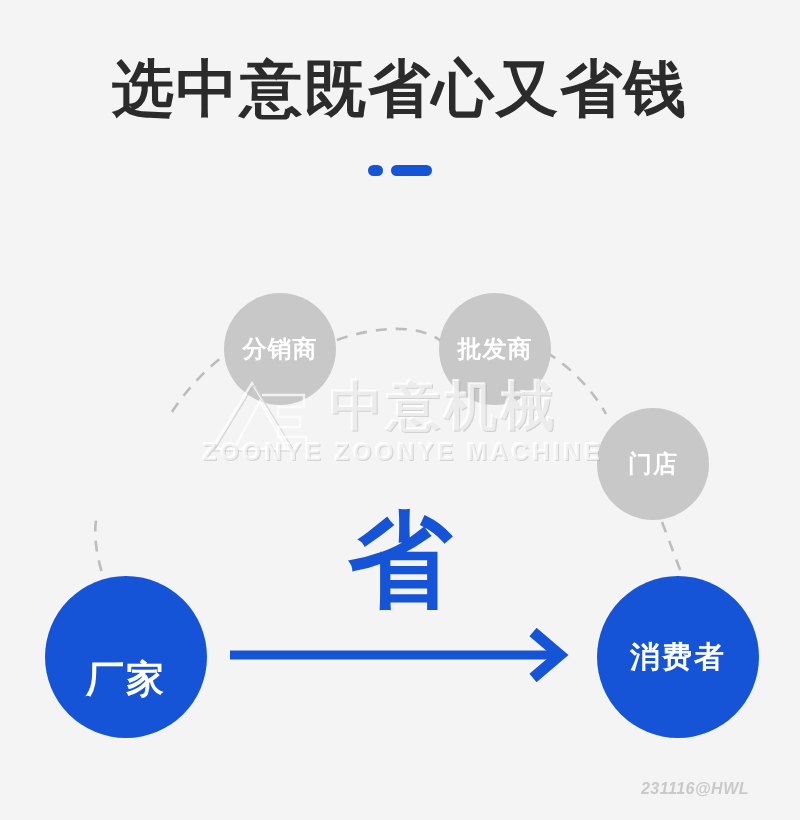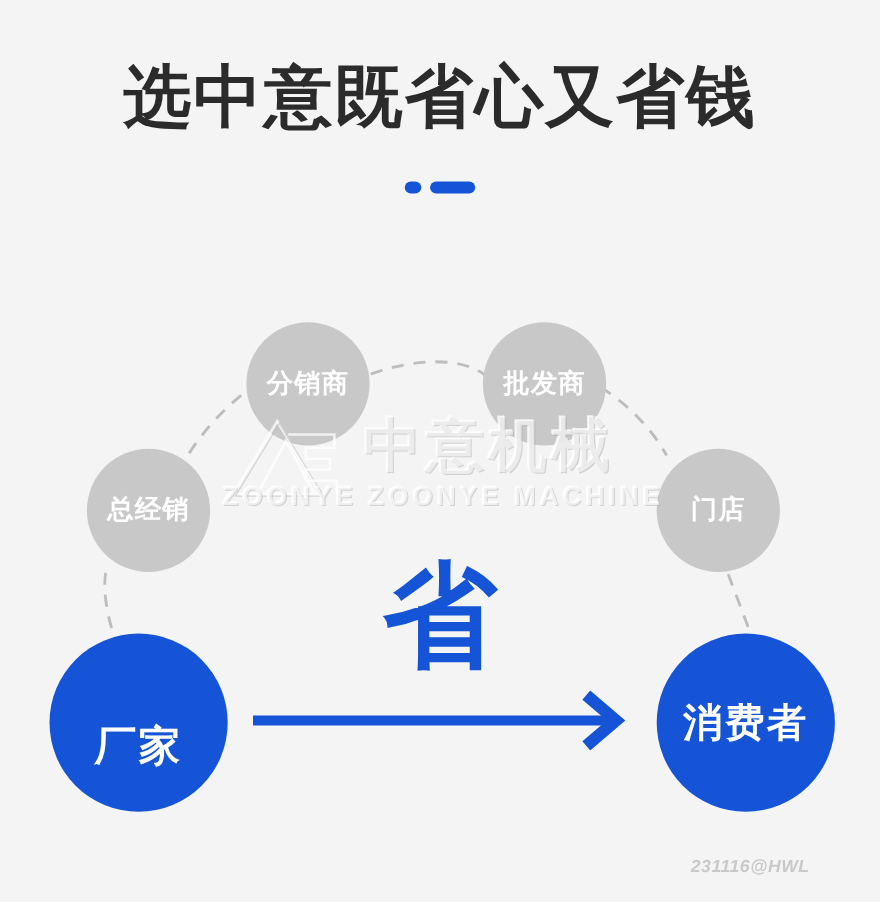--- a/index.html
+++ b/index.html
@@ -153,21 +153,21 @@
   #node-fenxiaoshang { left: 224px; top: 293px; width: 112px; height: 112px; }
   #node-pifashang   { left: 439px; top: 293px; width: 112px; height: 112px; }
   #node-mendian     { left: 597px; top: 408px; width: 112px; height: 112px; }
 
   #node-factory {
     left: 45px;  top: 576px; width: 162px; height: 162px;
     font-size: 38px; line-height: 44px;
   }
   #node-consumer {
     left: 597px; top: 576px; width: 162px; height: 162px;
-    font-size: 36px; line-height: 44px;
+    font-size: 30px; line-height: 44px;
   }
 
   .save-char {
     position: absolute;
     left: 0;
     top: 500px;
     width: 800px;
     text-align: center;
     font-size: 104px;
     line-height: 120px;
@@ -180,21 +180,21 @@
     position: absolute;
     left: 228px;
     top: 628px;
     width: 352px;
     height: 54px;
     z-index: 4;
   }
 
   .credit {
     position: absolute;
-    right: 32px;
+    right: 19px;
     bottom: 22px;
     font-size: 16px;
     font-style: italic;
     font-weight: bold;
     color: #c9c9c9;
     letter-spacing: 0.5px;
   }
 </style>
 </head>
 <body>
@@ -213,23 +213,20 @@
     <svg class="lines" viewBox="0 0 800 820">
       <g fill="none" stroke="#bdbdbd" stroke-width="2.6" stroke-dasharray="11 9" stroke-linecap="butt">
         <path d="M 108 590 C 96 560, 92 530, 98 512"></path>
         <path d="M 172 412 C 186 390, 208 366, 232 350"></path>
         <path d="M 337 340 C 380 325, 420 325, 441 341"></path>
         <path d="M 546 352 C 572 368, 594 392, 606 414"></path>
         <path d="M 662 522 C 672 548, 682 576, 690 594"></path>
       </g>
     </svg>
 
-    <div class="node gray" id="node-zongjingxiao">
-      <span>总经销</span>
-    </div>
     <div class="node gray" id="node-fenxiaoshang">
       <span>分销商</span>
     </div>
     <div class="node gray" id="node-mendian">
       <span>门店</span>
     </div>
     <div class="node gray" id="node-pifashang">
       <span>批发商</span>
     </div>
 

